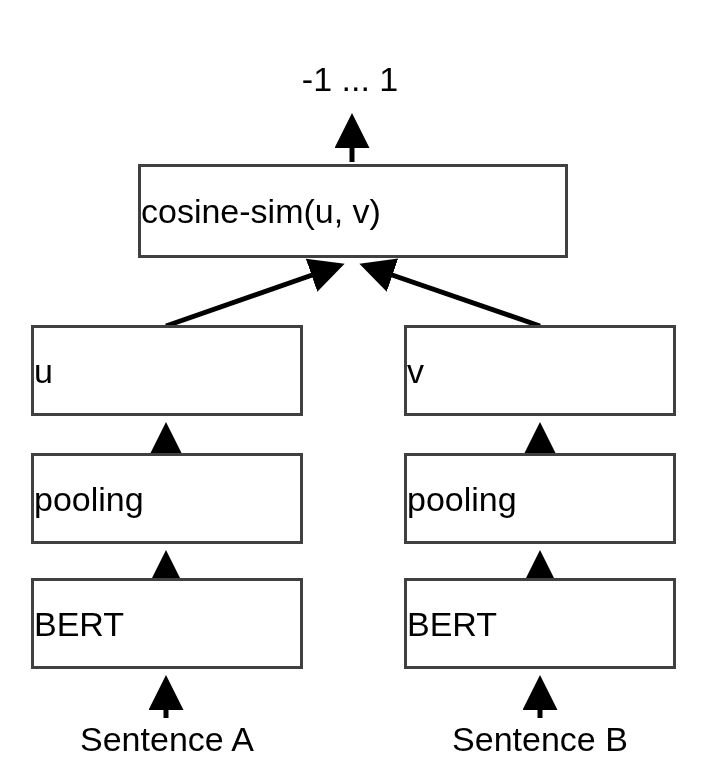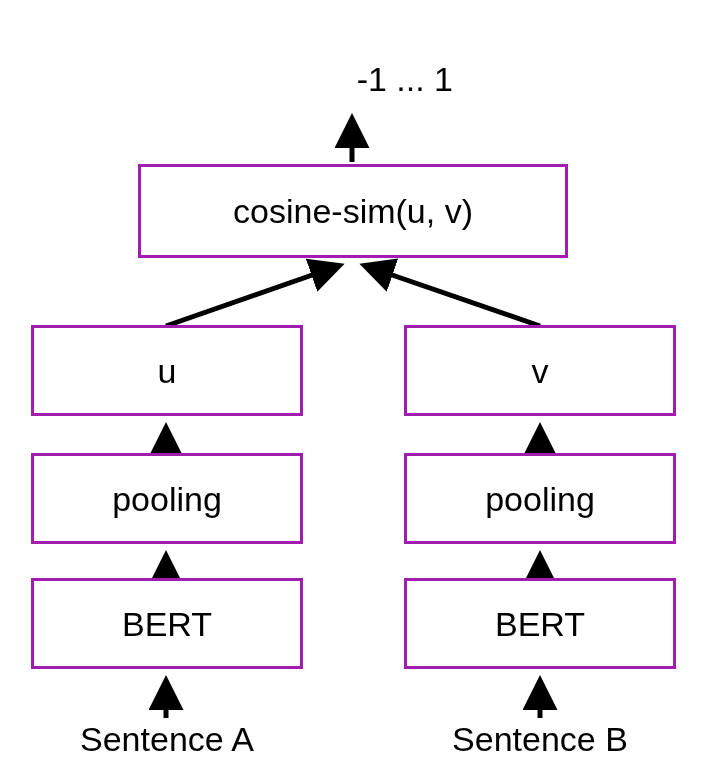--- a/index.html
+++ b/index.html
@@ -24,24 +24,23 @@
     left: 0;
     top: 0;
     width: 702px;
     height: 783px;
     pointer-events: none;
   }
   .node {
     position: absolute;
     box-sizing: border-box;
     background: #ffffff;
-    border: 3px solid #a21caf;
+    border: 3px solid #404040;
     display: flex;
     align-items: center;
-    justify-content: center;
     color: #000000;
     line-height: 1;
   }
   .node-label {
     font-size: 34px;
     color: #000000;
     white-space: nowrap;
   }
   .free-label {
     position: absolute;
@@ -52,21 +51,21 @@
   }
   
   #node-cosine  { left: 138px; top: 164px; width: 430px; height: 94px; }
   #node-u       { left: 31px;  top: 325px; width: 272px; height: 91px; }
   #node-v       { left: 404px; top: 325px; width: 272px; height: 91px; }
   #node-pool-a  { left: 31px;  top: 453px; width: 272px; height: 91px; }
   #node-pool-b  { left: 404px; top: 453px; width: 272px; height: 91px; }
   #node-bert-a  { left: 31px;  top: 578px; width: 272px; height: 91px; }
   #node-bert-b  { left: 404px; top: 578px; width: 272px; height: 91px; }
 
-  #label-output    { left: 247px; top: 62px;  width: 206px; font-size: 34px; text-align: right; }
+  #label-output    { left: 247px; top: 62px;  width: 206px; font-size: 34px; }
   #label-sentence-a{ left: 52px;  top: 722px; width: 230px; font-size: 34px; }
   #label-sentence-b{ left: 425px; top: 722px; width: 230px; font-size: 34px; }
 
   .node-label.small-var { font-size: 34px; }
 </style>
 </head>
 <body>
 
 <div id="diagram">
 

